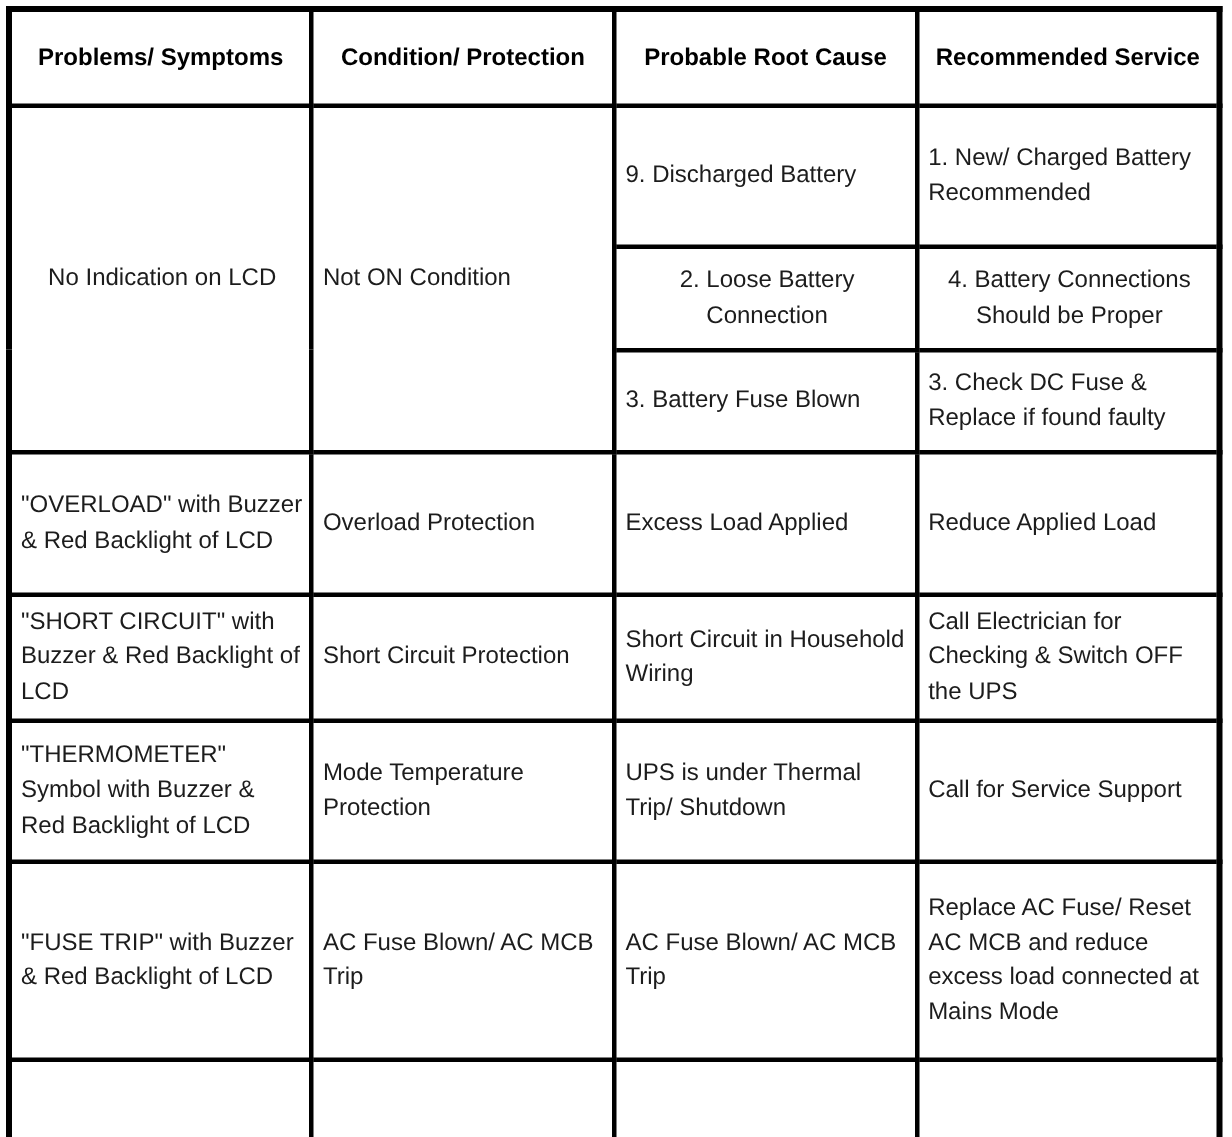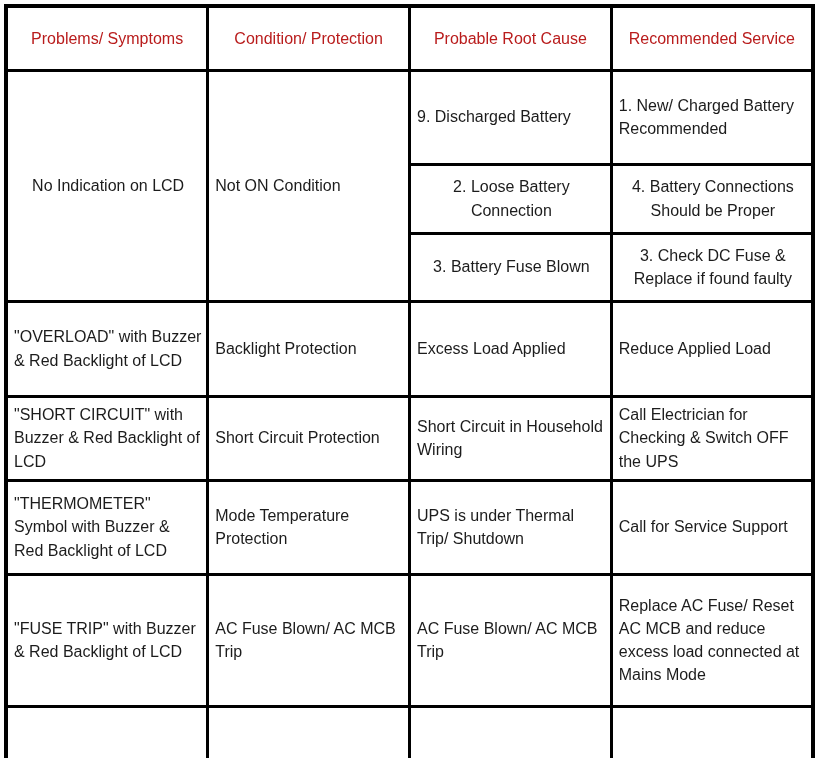--- a/index.html
+++ b/index.html
@@ -30,31 +30,31 @@
   table.trouble-table td {
     border: 3px solid #000000;
     font-size: 16px;
     line-height: 1.45;
     vertical-align: middle;
     padding: 3px 4px 3px 6px;
     overflow: hidden;
     background: #ffffff;
   }
   table.trouble-table th {
-    font-weight: normal;
+    font-weight: bold;
     text-align: center;
-    color: #b91c1c;
+    color: #000000;
     padding: 3px 2px;
   }
   td.center { text-align: center; }
   
   tr.r-head   { height: 64px; }
   tr.r-g1a    { height: 94px; }
   tr.r-g1b    { height: 69px; text-align: center; }
-  tr.r-g1c    { height: 68px; text-align: center; }
+  tr.r-g1c    { height: 68px; }
   tr.r-over   { height: 95px; }
   tr.r-short  { height: 84px; }
   tr.r-therm  { height: 94px; }
   tr.r-fuse   { height: 132px; }
   tr.r-cut    { height: 60px; }
 </style>
 </head>
 <body>
 
 <div class="page">
@@ -83,21 +83,21 @@
       <tr class="r-g1b">
         <td>2. Loose Battery Connection</td>
         <td>4. Battery Connections Should be Proper</td>
       </tr>
       <tr class="r-g1c">
         <td>3. Battery Fuse Blown</td>
         <td>3. Check DC Fuse &amp; Replace if found faulty</td>
       </tr>
       <tr class="r-over">
         <td>"OVERLOAD" with Buzzer &amp; Red Backlight of LCD</td>
-        <td>Backlight Protection</td>
+        <td>Overload Protection</td>
         <td>Excess Load Applied</td>
         <td>Reduce Applied Load</td>
       </tr>
       <tr class="r-short">
         <td>"SHORT CIRCUIT" with Buzzer &amp; Red Backlight of LCD</td>
         <td>Short Circuit Protection</td>
         <td>Short Circuit in Household Wiring</td>
         <td>Call Electrician for Checking &amp; Switch OFF the UPS</td>
       </tr>
       <tr class="r-therm">

